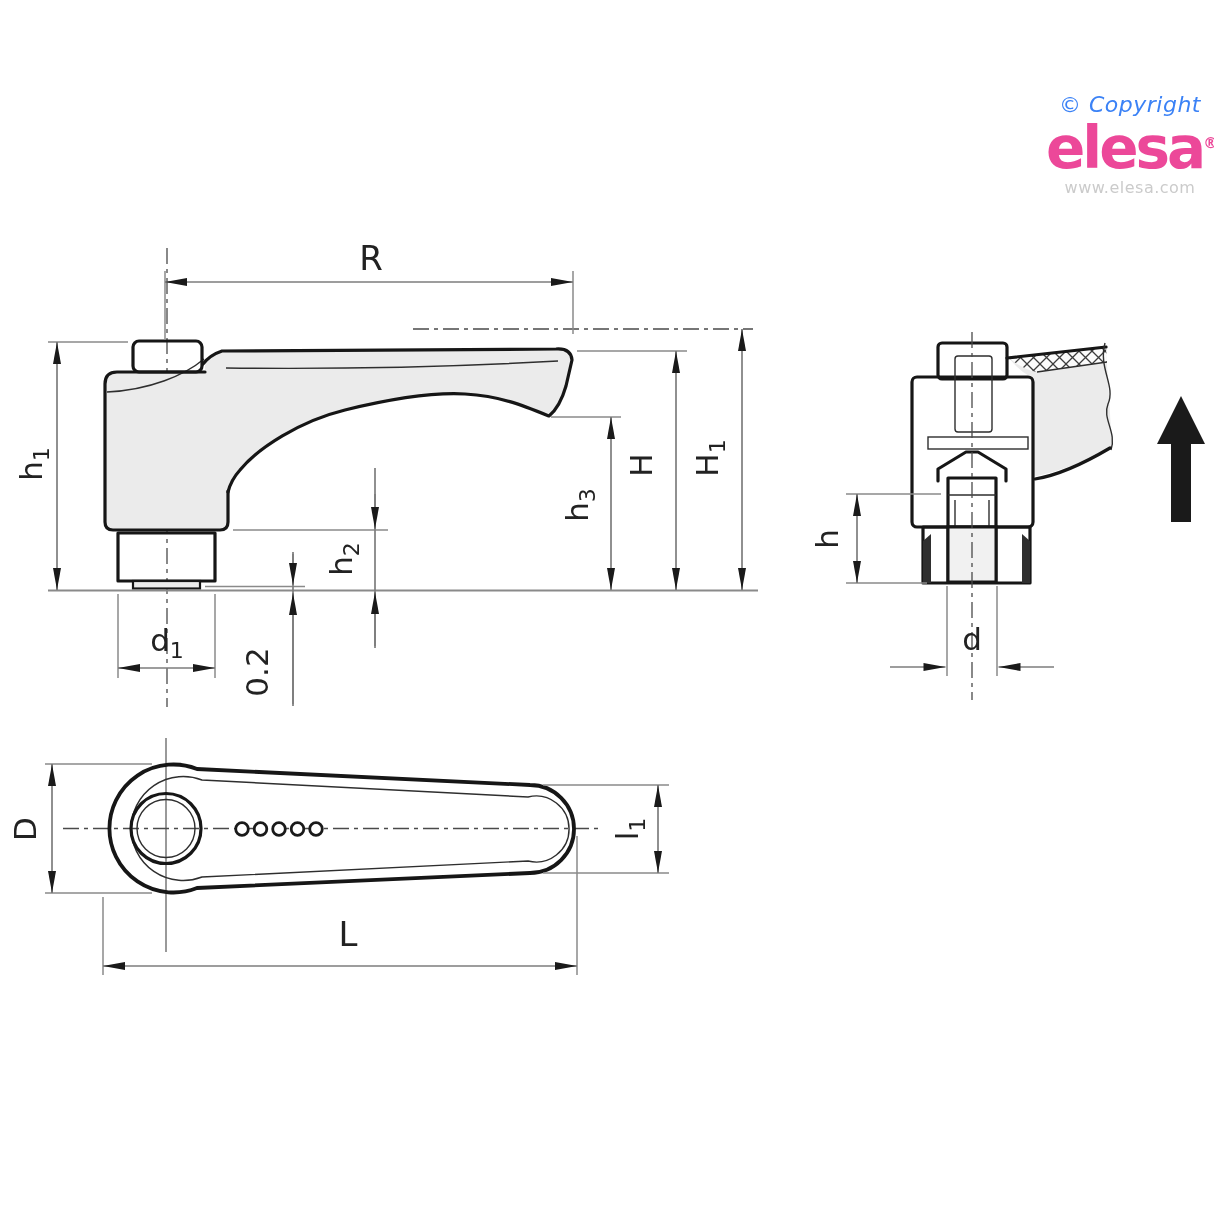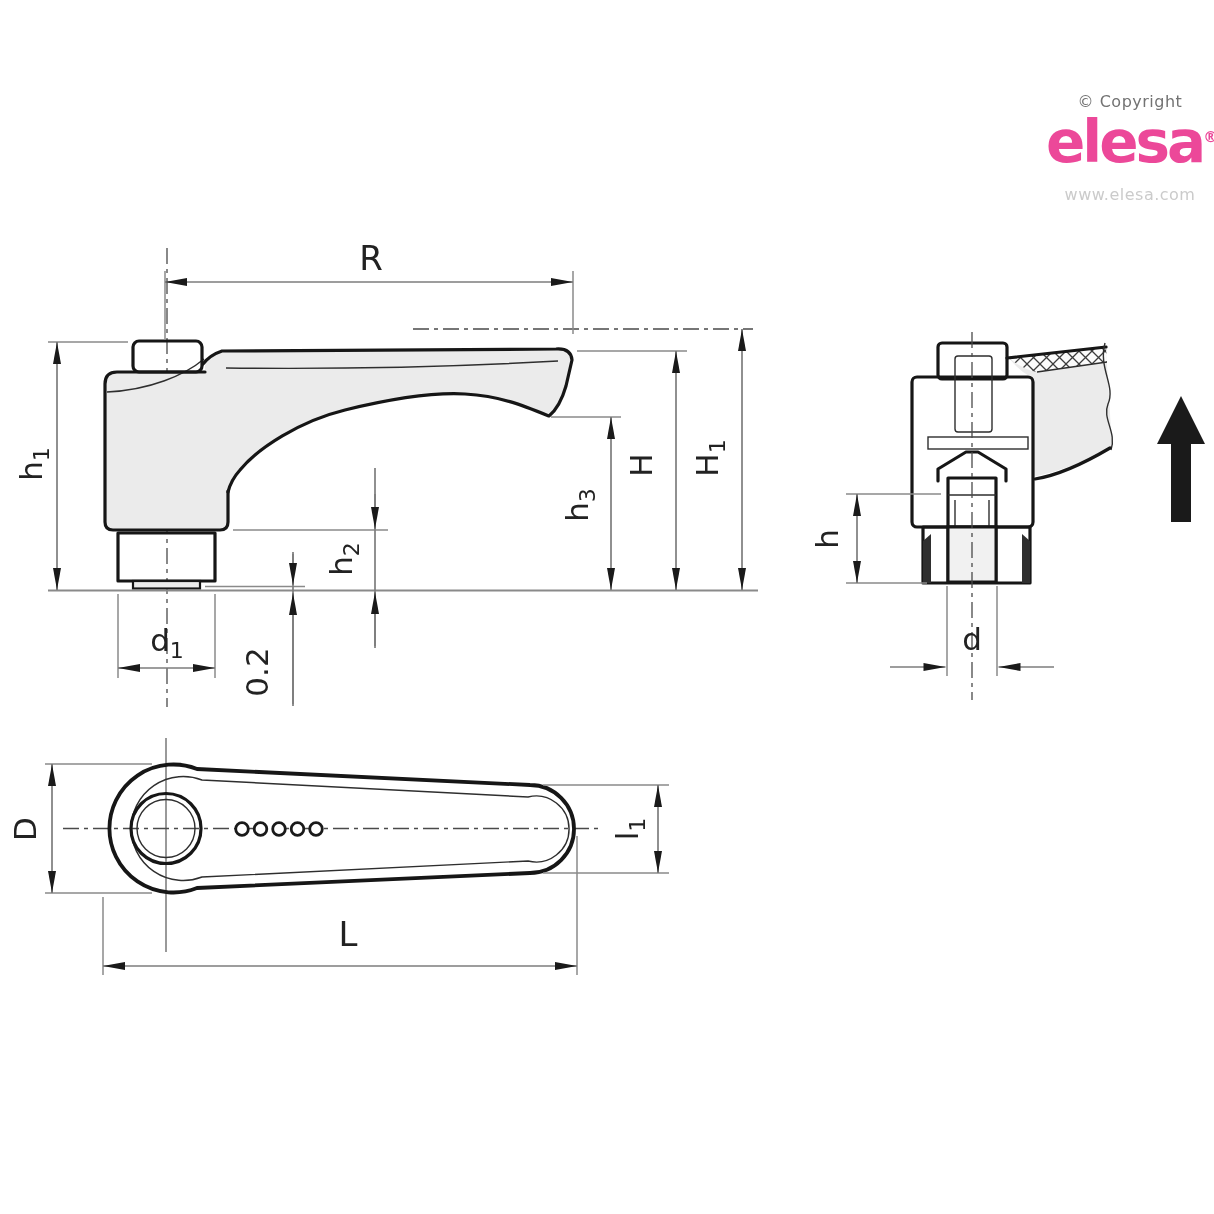--- a/index.html
+++ b/index.html
@@ -14,24 +14,24 @@
   .extline{stroke:#8a8a8a;fill:none;stroke-width:1.5;}
   .baseline{stroke:#8a8a8a;fill:none;stroke-width:2.2;}
   .centerline{stroke:#4a4a4a;fill:none;stroke-width:1.3;stroke-dasharray:16 5 4 5;}
   .centersolid{stroke:#555;fill:none;stroke-width:1.2;}
   .dimtext{fill:#222;font-size:31px;}
   .dimtext-lg{fill:#222;font-size:34px;}
   .sub{font-size:22px;}
   
   .logo{position:absolute;left:1046px;top:92px;width:168px;text-align:center;color:#c6c6c6;
         user-select:none;}
-  .logo .copy{font-size:16px;letter-spacing:.5px;color:#737373;}
+  .logo .copy{font-size:22px;letter-spacing:.5px;color:#3b82f6;font-style:italic;}
   .logo .brand{font-size:58px;font-weight:bold;line-height:1.0;letter-spacing:-3px;color:#ec4899;margin-top:2px;}
   .logo .brand sup{font-size:15px;letter-spacing:0;}
-  .logo .url{font-size:16px;letter-spacing:.5px;color:#cbcbcb;margin-top:14px;}
+  .logo .url{font-size:16px;letter-spacing:.5px;color:#cbcbcb;margin-top:1px;}
 </style>
 </head>
 <body>
 
 <div class="canvas">
 
 <svg width="1214" height="1214" viewBox="0 0 1214 1214">
   <defs>
     <pattern id="hatch" width="13" height="13" patternUnits="userSpaceOnUse">
       <rect width="13" height="13" fill="#fbfbfb"></rect>

